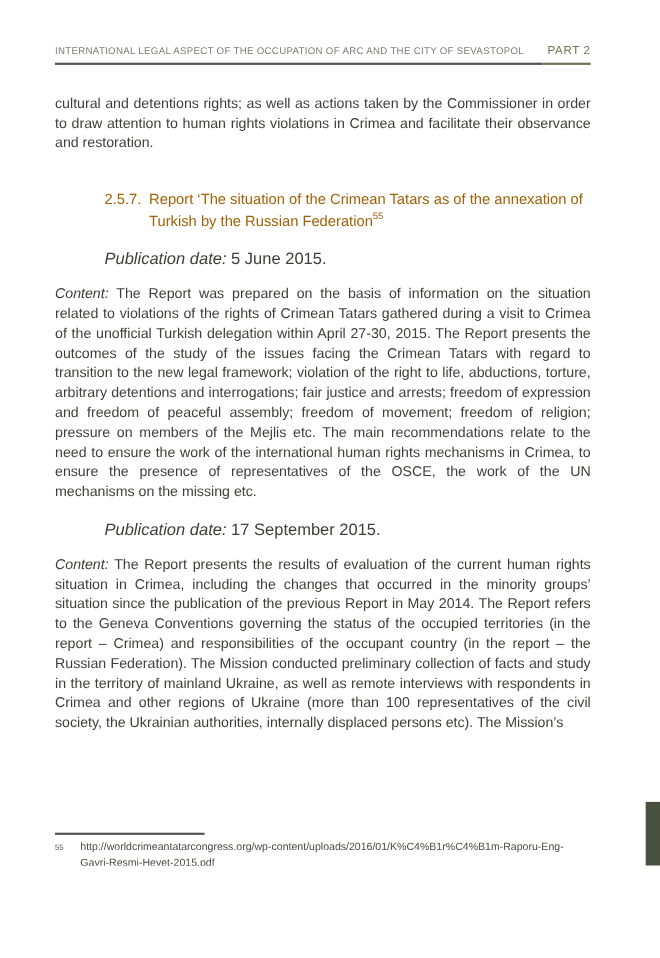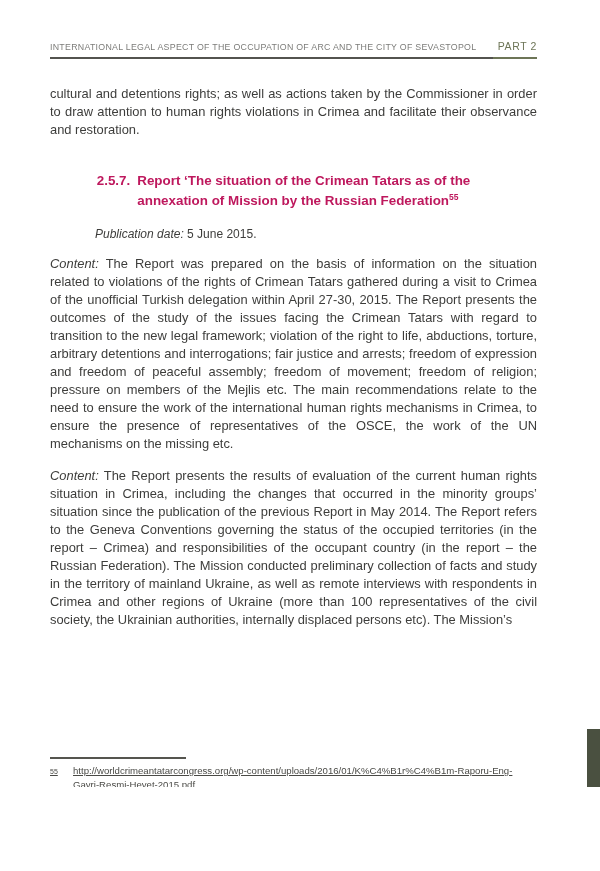--- a/index.html
+++ b/index.html
@@ -12,34 +12,34 @@
   .running-title { font-size: 8.8px; color: #7c7c79; letter-spacing: 0.28px; }
   .part-label { font-size: 10.5px; font-weight: normal; color: #6d7557; letter-spacing: 0.6px; }
   .header-rule { display: flex; height: 2px; margin-top: 5px; }
   .rule-main { flex: 1 1 auto; background: #53534f; }
   .rule-accent { flex: 0 0 44px; background: #6d7557; }
 
   
   p { margin: 0; }
   .body-par { font-size: 12.9px; line-height: 18px; text-align: justify; color: #3d3d3b; }
   .intro { margin-top: 26px; }
-  .section-heading { display: flex; font-size: 13.4px; line-height: 19.5px; font-weight: bold; color: #be185d; margin: 32px 0 0 45px; justify-content: center; }
+  .section-heading { display: flex; font-size: 13.4px; line-height: 19.5px; font-weight: normal; color: #a16207; margin: 32px 0 0 45px; }
   .section-heading.second { margin-top: 22px; }
   .sec-num { flex: 0 0 auto; margin-right: 7px; }
   .sec-title { max-width: 398px; }
   sup.fnref { font-size: 8.5px; vertical-align: super; line-height: 0; }
-  .pub-line { font-size: 12px; color: #3d3d3b; margin: 17px 0 0 45px; }
+  .pub-line { font-size: 15px; color: #3d3d3b; margin: 17px 0 0 45px; }
   .pub-line em { font-style: italic; }
   .content-par { margin-top: 14px; }
   .content-par em { font-style: italic; }
 
   
   .fn-block { position: absolute; left: 50px; top: 757px; width: 487px; }
   .fn-rule { width: 136px; height: 2px; background: #55554f; margin-bottom: 5px; }
-  .footnote { display: flex; font-size: 9.6px; line-height: 13.5px; color: #4a4a46; margin-top: 2px; text-decoration: underline; }
+  .footnote { display: flex; font-size: 9.6px; line-height: 13.5px; color: #4a4a46; margin-top: 2px; }
   .fn-ref { flex: 0 0 13px; margin-right: 10px; font-size: 7px; padding-top: 1px; color: #4a4a46; }
   .fn-text { flex: 1 1 auto; overflow-wrap: break-word; }
 
   
   .pageno-rule { position: absolute; left: 491px; top: 806px; width: 1px; height: 65px; background: #66665f; }
   .page-number { position: absolute; left: 518px; top: 816px; font-size: 18px; color: #8d8d87; }
   .edge-tab { position: absolute; right: 0; bottom: 0; width: 13px; height: 58px; background: #4a5040; }
 </style>
 </head>
 <body>
@@ -56,33 +56,37 @@
         <span class="rule-accent"></span>
       </div>
     </header>
 
     <main>
       <p class="body-par intro">cultural and detentions rights; as well as actions taken by the Commissioner in order to draw attention to human rights violations in Crimea and facilitate their observance and restoration.</p>
 
       <section>
         <h2 class="section-heading">
           <span class="sec-num">2.5.7.</span>
-          <span class="sec-title"><span>Report ‘The situation of the Crimean Tatars as of the annexation of Mission by the Russian Federation</span><sup class="fnref">55</sup></span>
+          <span class="sec-title"><span>Report ‘The situation of the Crimean Tatars as of the annexation of Turkish by the Russian Federation</span><sup class="fnref">55</sup></span>
         </h2>
         <p class="pub-line">
           <em>Publication date:</em>
           <span>5 June 2015.</span>
         </p>
         <p class="body-par content-par">
           <em>Content:</em>
           <span>The Report was prepared on the basis of information on the situation related to violations of the rights of Crimean Tatars gathered during a visit to Crimea of the unofficial Turkish delegation within April 27-30, 2015. The Report presents the outcomes of the study of the issues facing the Crimean Tatars with regard to transition to the new legal framework; violation of the right to life, abductions, torture, arbitrary detentions and interrogations; fair justice and arrests; freedom of expression and freedom of peaceful assembly; freedom of movement; freedom of religion; pressure on members of the Mejlis etc. The main recommendations relate to the need to ensure the work of the international human rights mechanisms in Crimea, to ensure the presence of representatives of the OSCE, the work of the UN mechanisms on the missing etc.</span>
         </p>
       </section>
 
       <section>
+        <p class="pub-line">
+          <em>Publication date:</em>
+          <span>17 September 2015.</span>
+        </p>
         <p class="body-par content-par">
           <em>Content:</em>
           <span>The Report presents the results of evaluation of the current human rights situation in Crimea, including the changes that occurred in the minority groups’ situation since the publication of the previous Report in May 2014. The Report refers to the Geneva Conventions governing the status of the occupied territories (in the report – Crimea) and responsibilities of the occupant country (in the report – the Russian Federation). The Mission conducted preliminary collection of facts and study in the territory of mainland Ukraine, as well as remote interviews with respondents in Crimea and other regions of Ukraine (more than 100 representatives of the civil society, the Ukrainian authorities, internally displaced persons etc). The Mission’s</span>
         </p>
       </section>
     </main>
   </div>
 
   <footer>
     <div class="fn-block">

